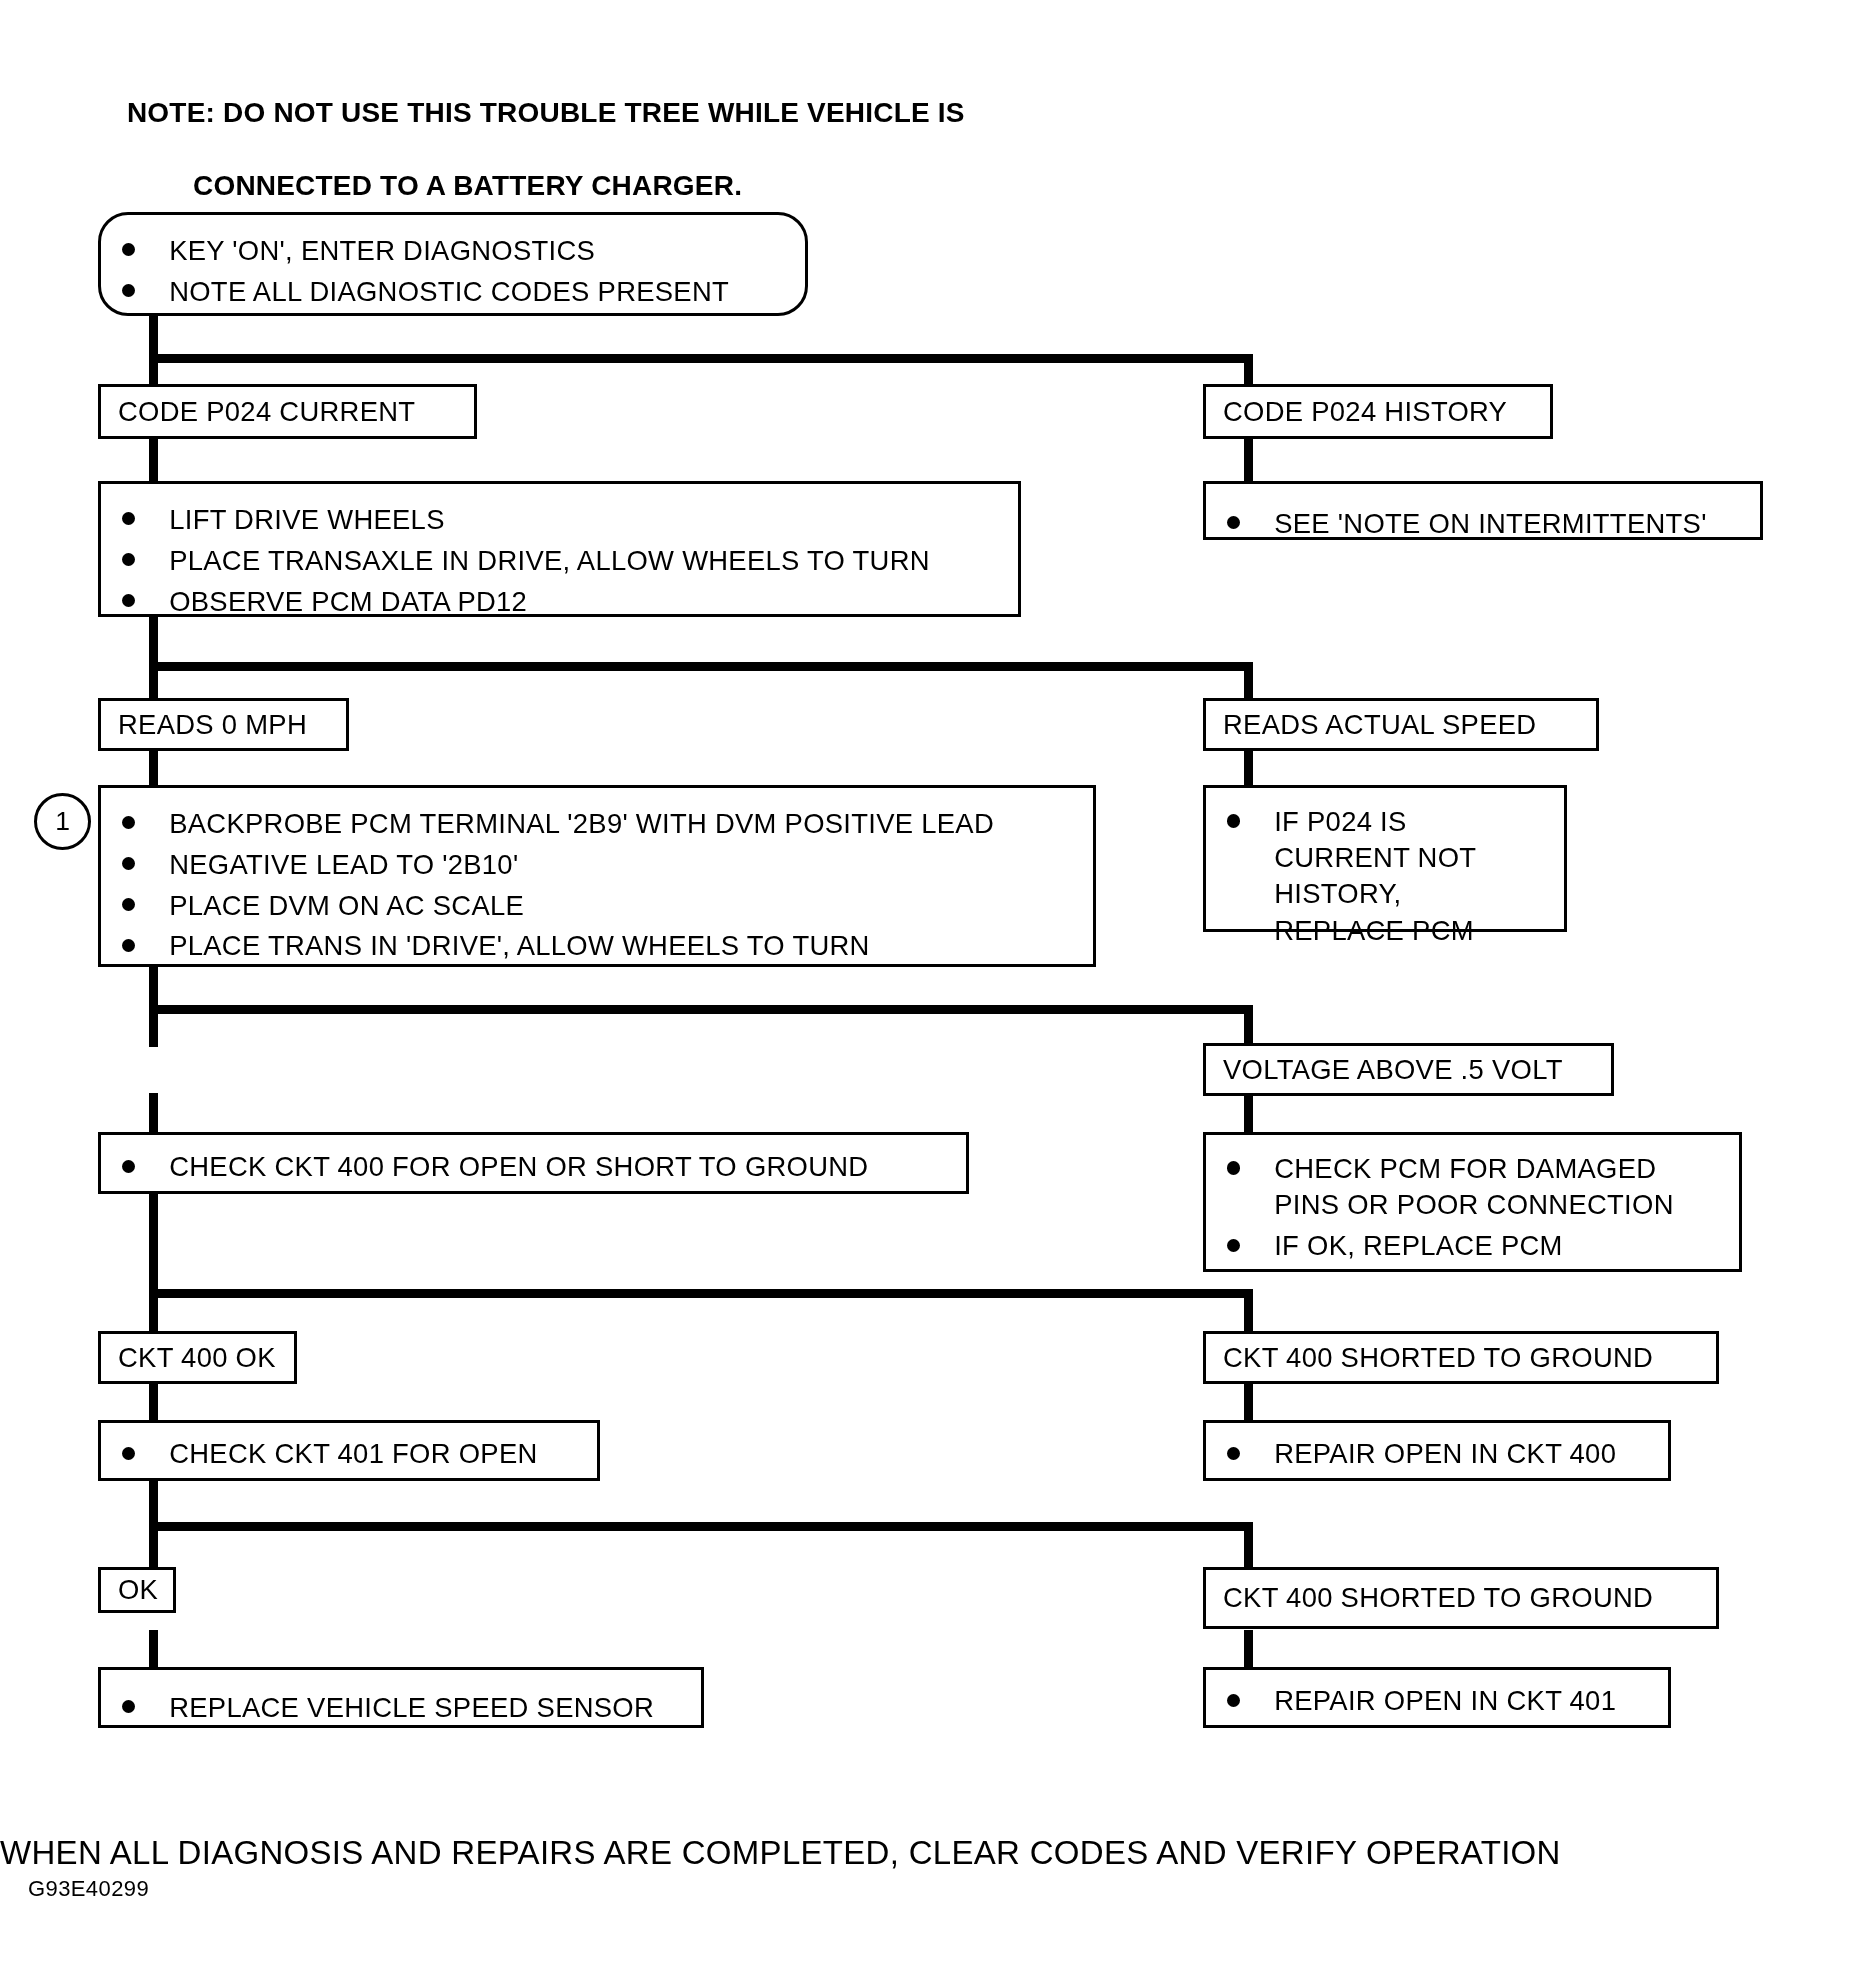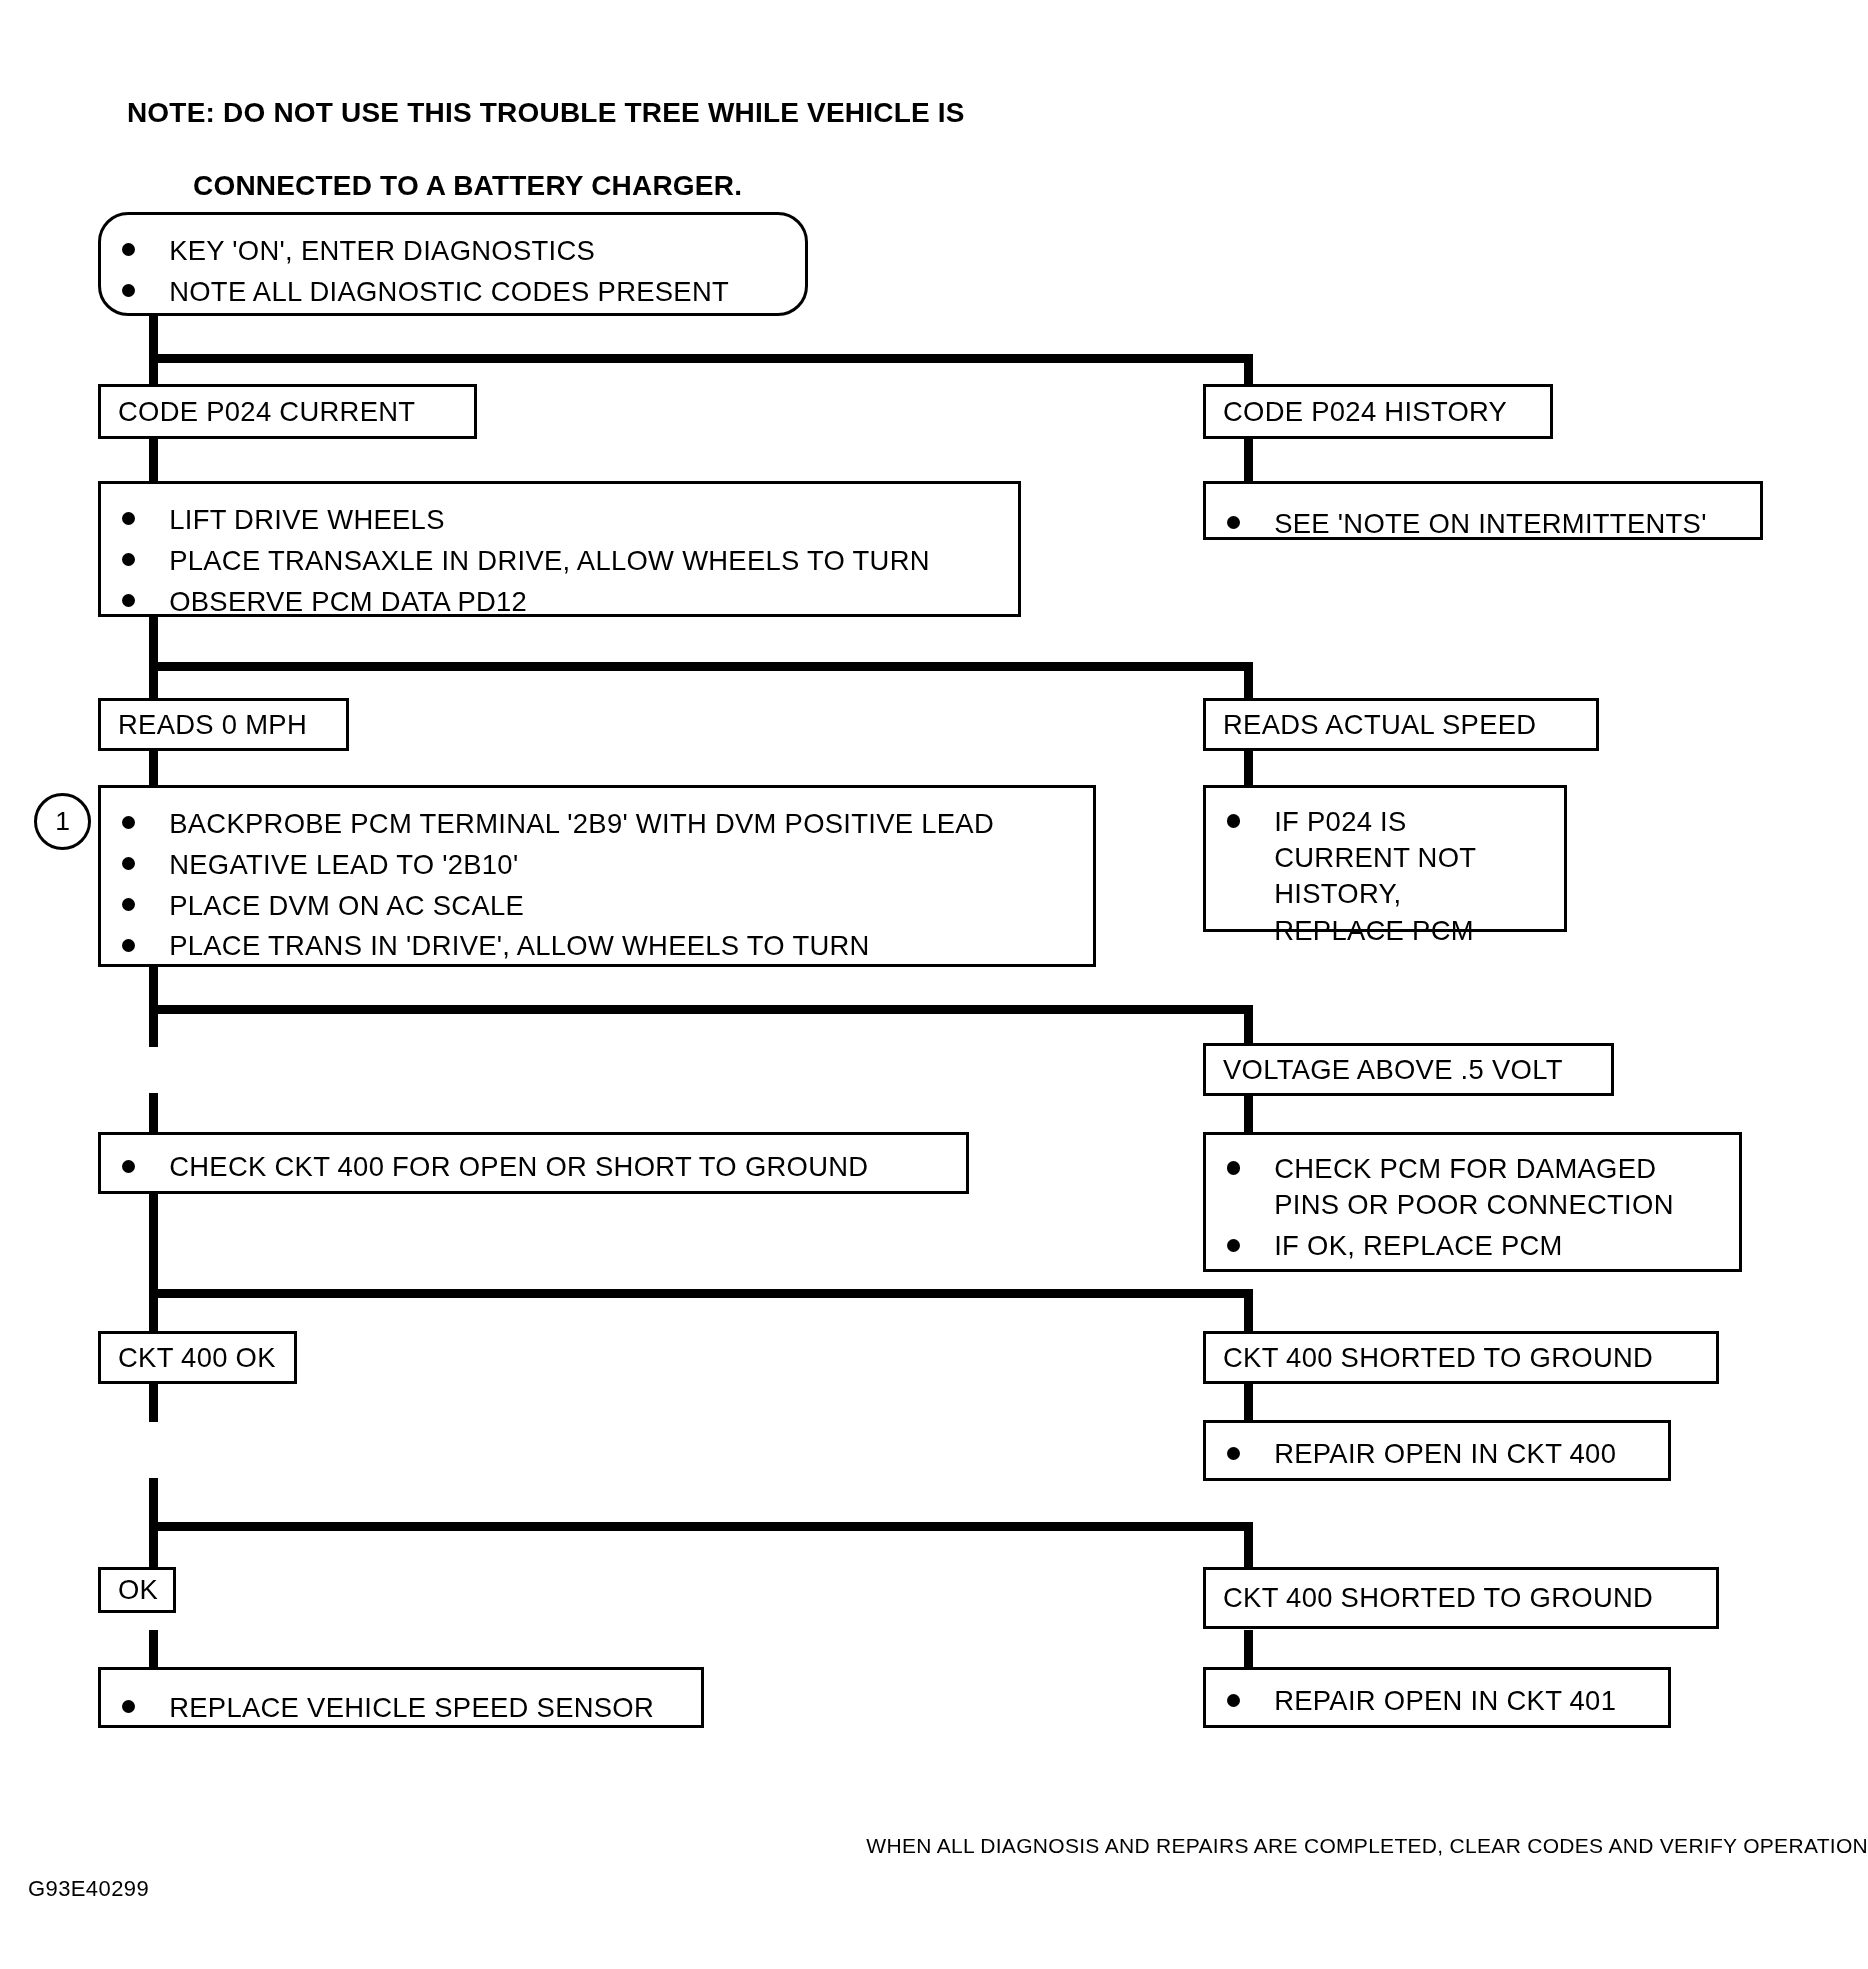--- a/index.html
+++ b/index.html
@@ -93,22 +93,22 @@
     font-size: 26.5px;
     z-index: 8;
   }
 
   
   .footer-text {
     position: absolute;
     left: 0;
     right: 0;
     top: 1834px;
-    text-align: right;
-    font-size: 21px;
+    text-align: left;
+    font-size: 33px;
     letter-spacing: 0.3px;
     white-space: nowrap;
   }
   .fig-id {
     position: absolute;
     left: 28px;
     top: 1876px;
     font-size: 22px;
     letter-spacing: 0.4px;
   }
@@ -257,20 +257,26 @@
     <div class="bullet-row">
       <span class="dot"></span>
       <span class="txt">IF OK,  REPLACE PCM</span>
     </div>
   </div>
 
   <div class="box label" style="left:98px; top:1331px; width:199px; height:53px;">CKT 400 OK</div>
 
   <div class="box label" style="left:1203px; top:1331px; width:516px; height:53px;">CKT 400 SHORTED TO GROUND</div>
 
+  <div class="box bullets" style="left:98px; top:1420px; width:502px; height:61px; padding-top:8.5px;">
+    <div class="bullet-row">
+      <span class="dot"></span>
+      <span class="txt">CHECK CKT 401 FOR OPEN</span>
+    </div>
+  </div>
 
   <div class="box bullets" style="left:1203px; top:1420px; width:468px; height:61px; padding-top:8.5px;">
     <div class="bullet-row">
       <span class="dot"></span>
       <span class="txt">REPAIR OPEN IN CKT 400</span>
     </div>
   </div>
 
   <div class="box label" style="left:98px; top:1567px; width:78px; height:46px;">OK</div>
 

